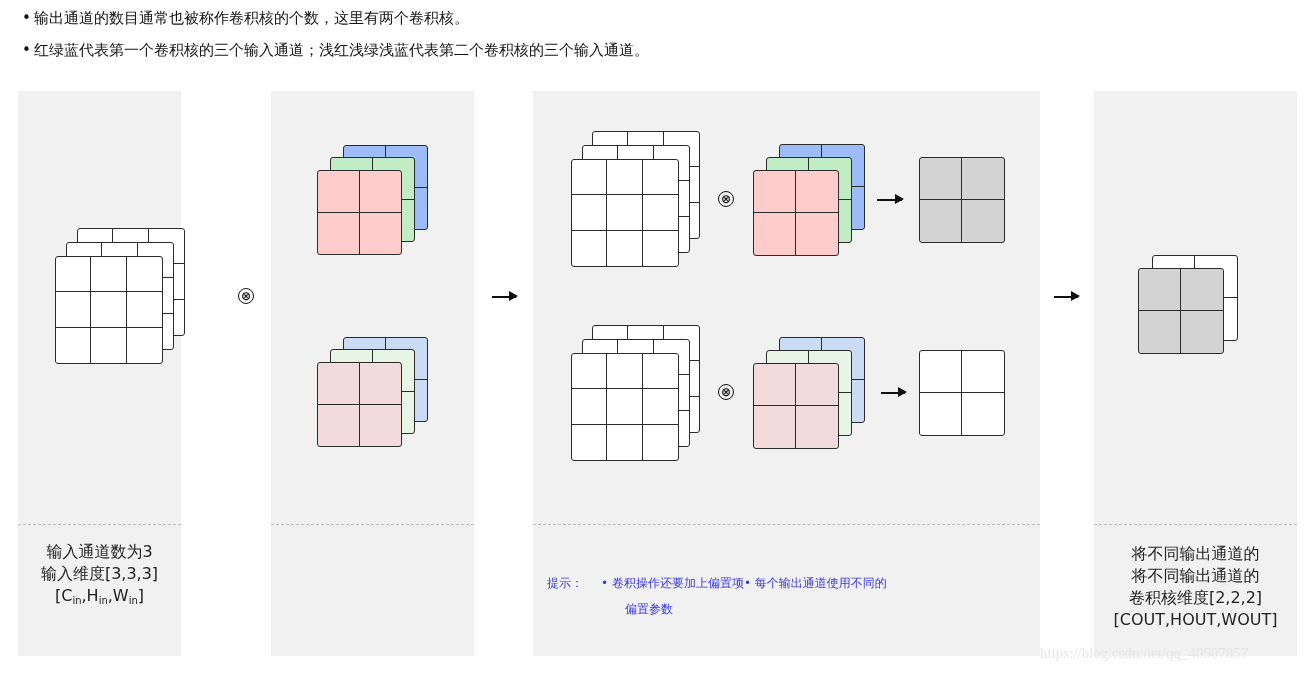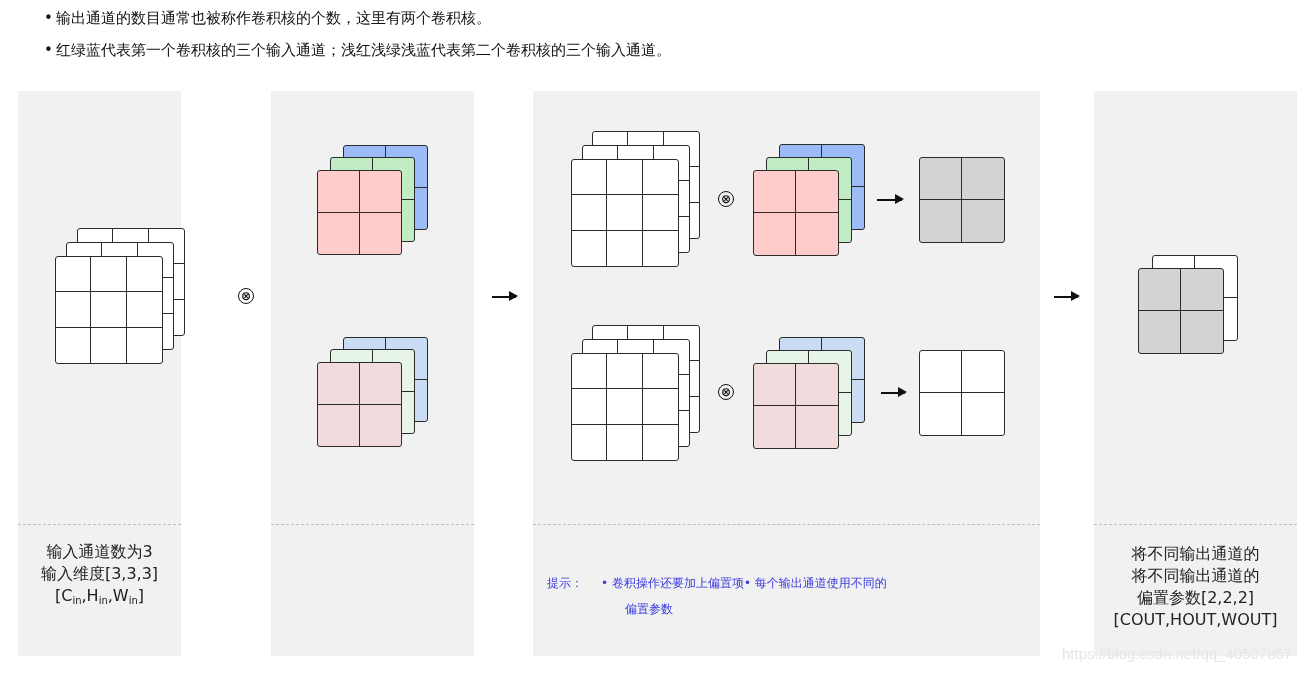--- a/index.html
+++ b/index.html
@@ -1,39 +1,39 @@
 <!DOCTYPE html>
 <html><head>
 <meta charset="utf-8">
 <style>
   html, body { margin: 0; padding: 0; background: #ffffff; }
   body { width: 1315px; height: 673px; position: relative; overflow: hidden;
          font-family: "DejaVu Sans", "Liberation Sans", sans-serif; color: #222; }
-  .bullet-line { position: absolute; left: 22px; font-size: 15px; line-height: 20px; color: #111; white-space: nowrap; margin-left: 22px; }
+  .bullet-line { position: absolute; left: 22px; font-size: 15px; line-height: 20px; color: #111; white-space: nowrap; }
   .bullet-line .dot { display: inline-block; width: 12px; }
   .panel { position: absolute; top: 91px; height: 565px; background: #f1f1f1; }
   .panel .sep { position: absolute; left: 0; right: 0; top: 433px; border-top: 1px dashed #bdbdbd; }
   .caption { position: absolute; left: 0; right: 0; text-align: center; font-size: 16px; line-height: 22px; color: #222; }
   .caption sub { font-size: 10px; vertical-align: -3px; }
   .hint { position: absolute; color: #3a3ae0; font-size: 12px; line-height: 24px; }
   .grid { position: absolute; border: 1.5px solid #2b2b2b; border-radius: 3px; box-sizing: border-box; display: grid; }
   .grid > div { border-right: 1.5px solid #2b2b2b; border-bottom: 1.5px solid #2b2b2b; box-sizing: border-box; }
   .g3 { grid-template-columns: repeat(3, 1fr); grid-template-rows: repeat(3, 1fr); }
   .g3 > div:nth-child(3n) { border-right: none; }
   .g3 > div:nth-child(n+7) { border-bottom: none; }
   .g2 { grid-template-columns: repeat(2, 1fr); grid-template-rows: repeat(2, 1fr); }
   .g2 > div:nth-child(2n) { border-right: none; }
   .g2 > div:nth-child(n+3) { border-bottom: none; }
   .otimes { position: absolute; width: 14px; height: 14px; border: 1.5px solid #111; border-radius: 50%;
             font-size: 12px; font-weight: bold; line-height: 14px; text-align: center; color: #111; }
   .arrow { position: absolute; height: 1.5px; background: #111; }
   .arrow::after { content: ""; position: absolute; right: -2px; top: -5px;
                   border-left: 9px solid #111; border-top: 5.5px solid transparent; border-bottom: 5.5px solid transparent; }
-  .watermark { position: absolute; left: 1062px; top: 645px; font-size: 15px; color: #e6e6e6;
-               font-family: Liberation Sans, sans-serif; white-space: nowrap; }
+  .watermark { position: absolute; left: 1040px; top: 645px; font-size: 15px; color: #e6e6e6;
+               font-family: Liberation Serif, serif; white-space: nowrap; }
 </style>
 </head>
 <body>
 
 <div class="bullet-line" style="top:8px;">
   <span class="dot">•</span><span>输出通道的数目通常也被称作卷积核的个数，这里有两个卷积核。</span>
 </div>
 <div class="bullet-line" style="top:40px;">
   <span class="dot">•</span><span>红绿蓝代表第一个卷积核的三个输入通道；浅红浅绿浅蓝代表第二个卷积核的三个输入通道。</span>
 </div>
@@ -270,18 +270,18 @@
   <div class="grid g2" style="left:44px; top:177px; width:86px; height:86px; background:#d3d3d3;">
       <div></div>
       <div></div>
       <div></div>
       <div></div>
     </div>
   <div class="sep"></div>
   <div class="caption" style="top:452px;">
     <div>将不同输出通道的</div>
     <div>将不同输出通道的</div>
-    <div>偏置参数[2,2,2]</div>
+    <div>卷积核维度[2,2,2]</div>
     <div>[COUT,HOUT,WOUT]</div>
   </div>
 </div>
 
 <div class="watermark">https://blog.csdn.net/qq_40507857</div>
 
 </body></html>

